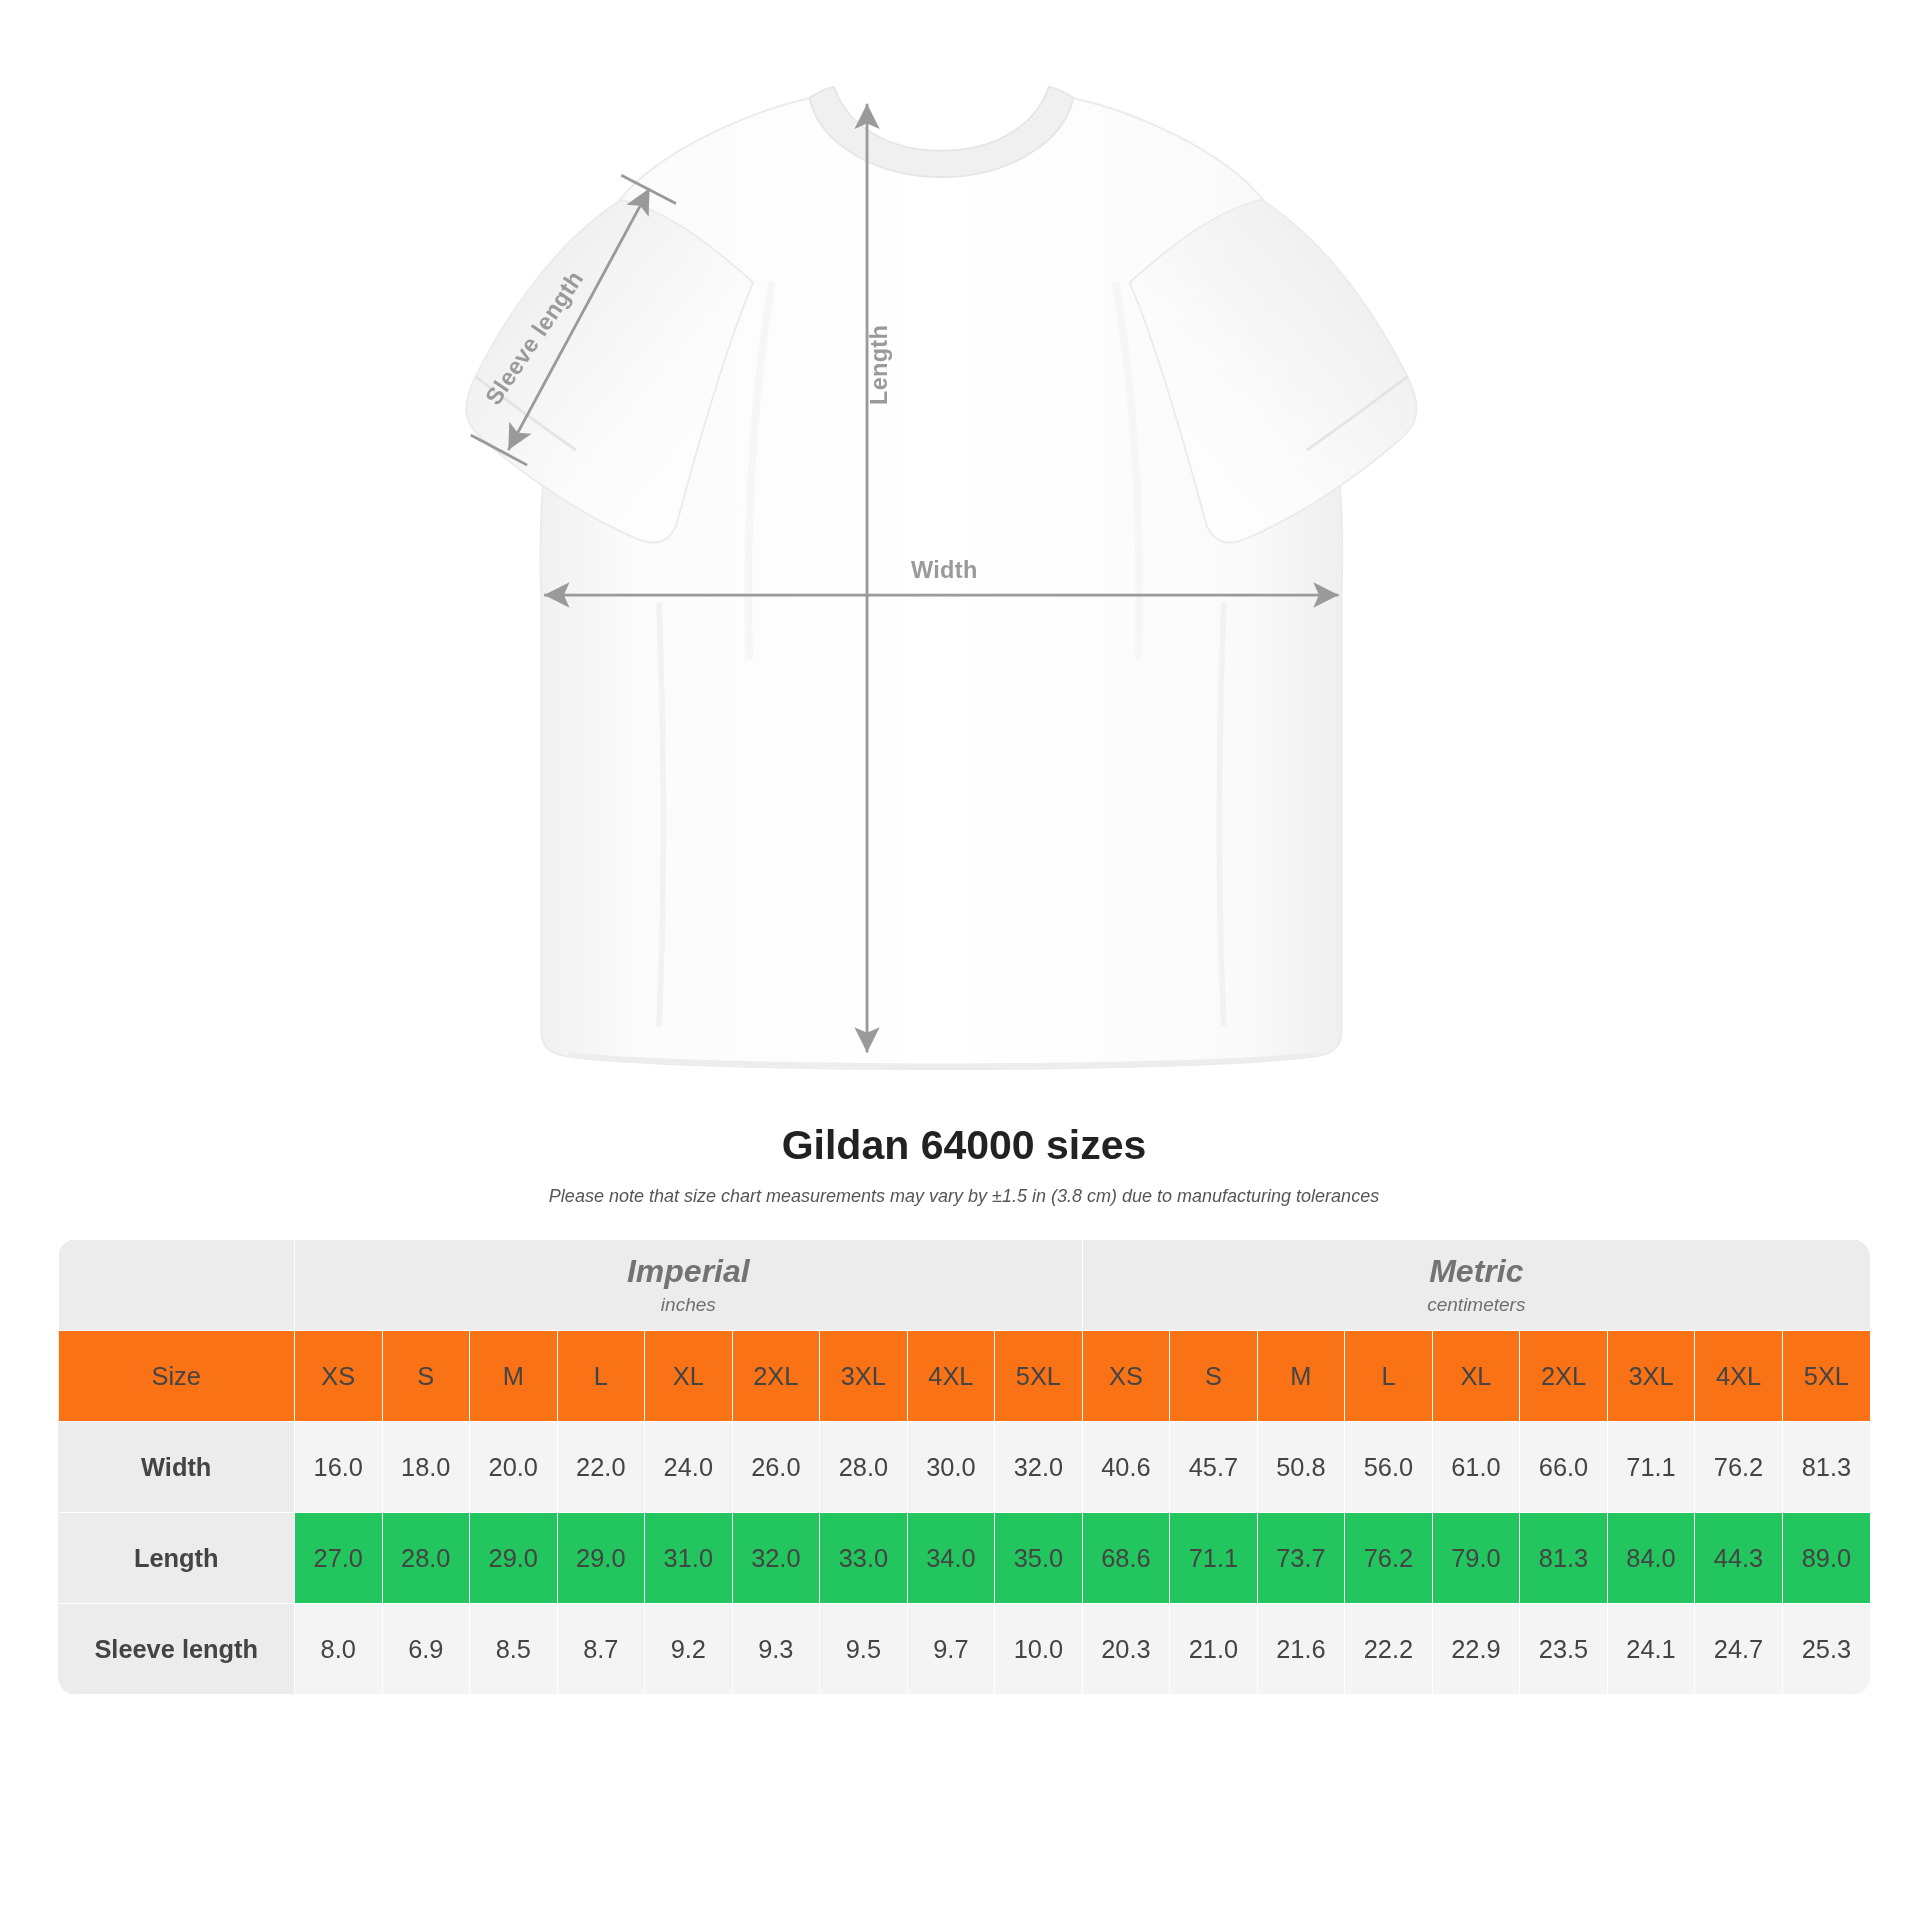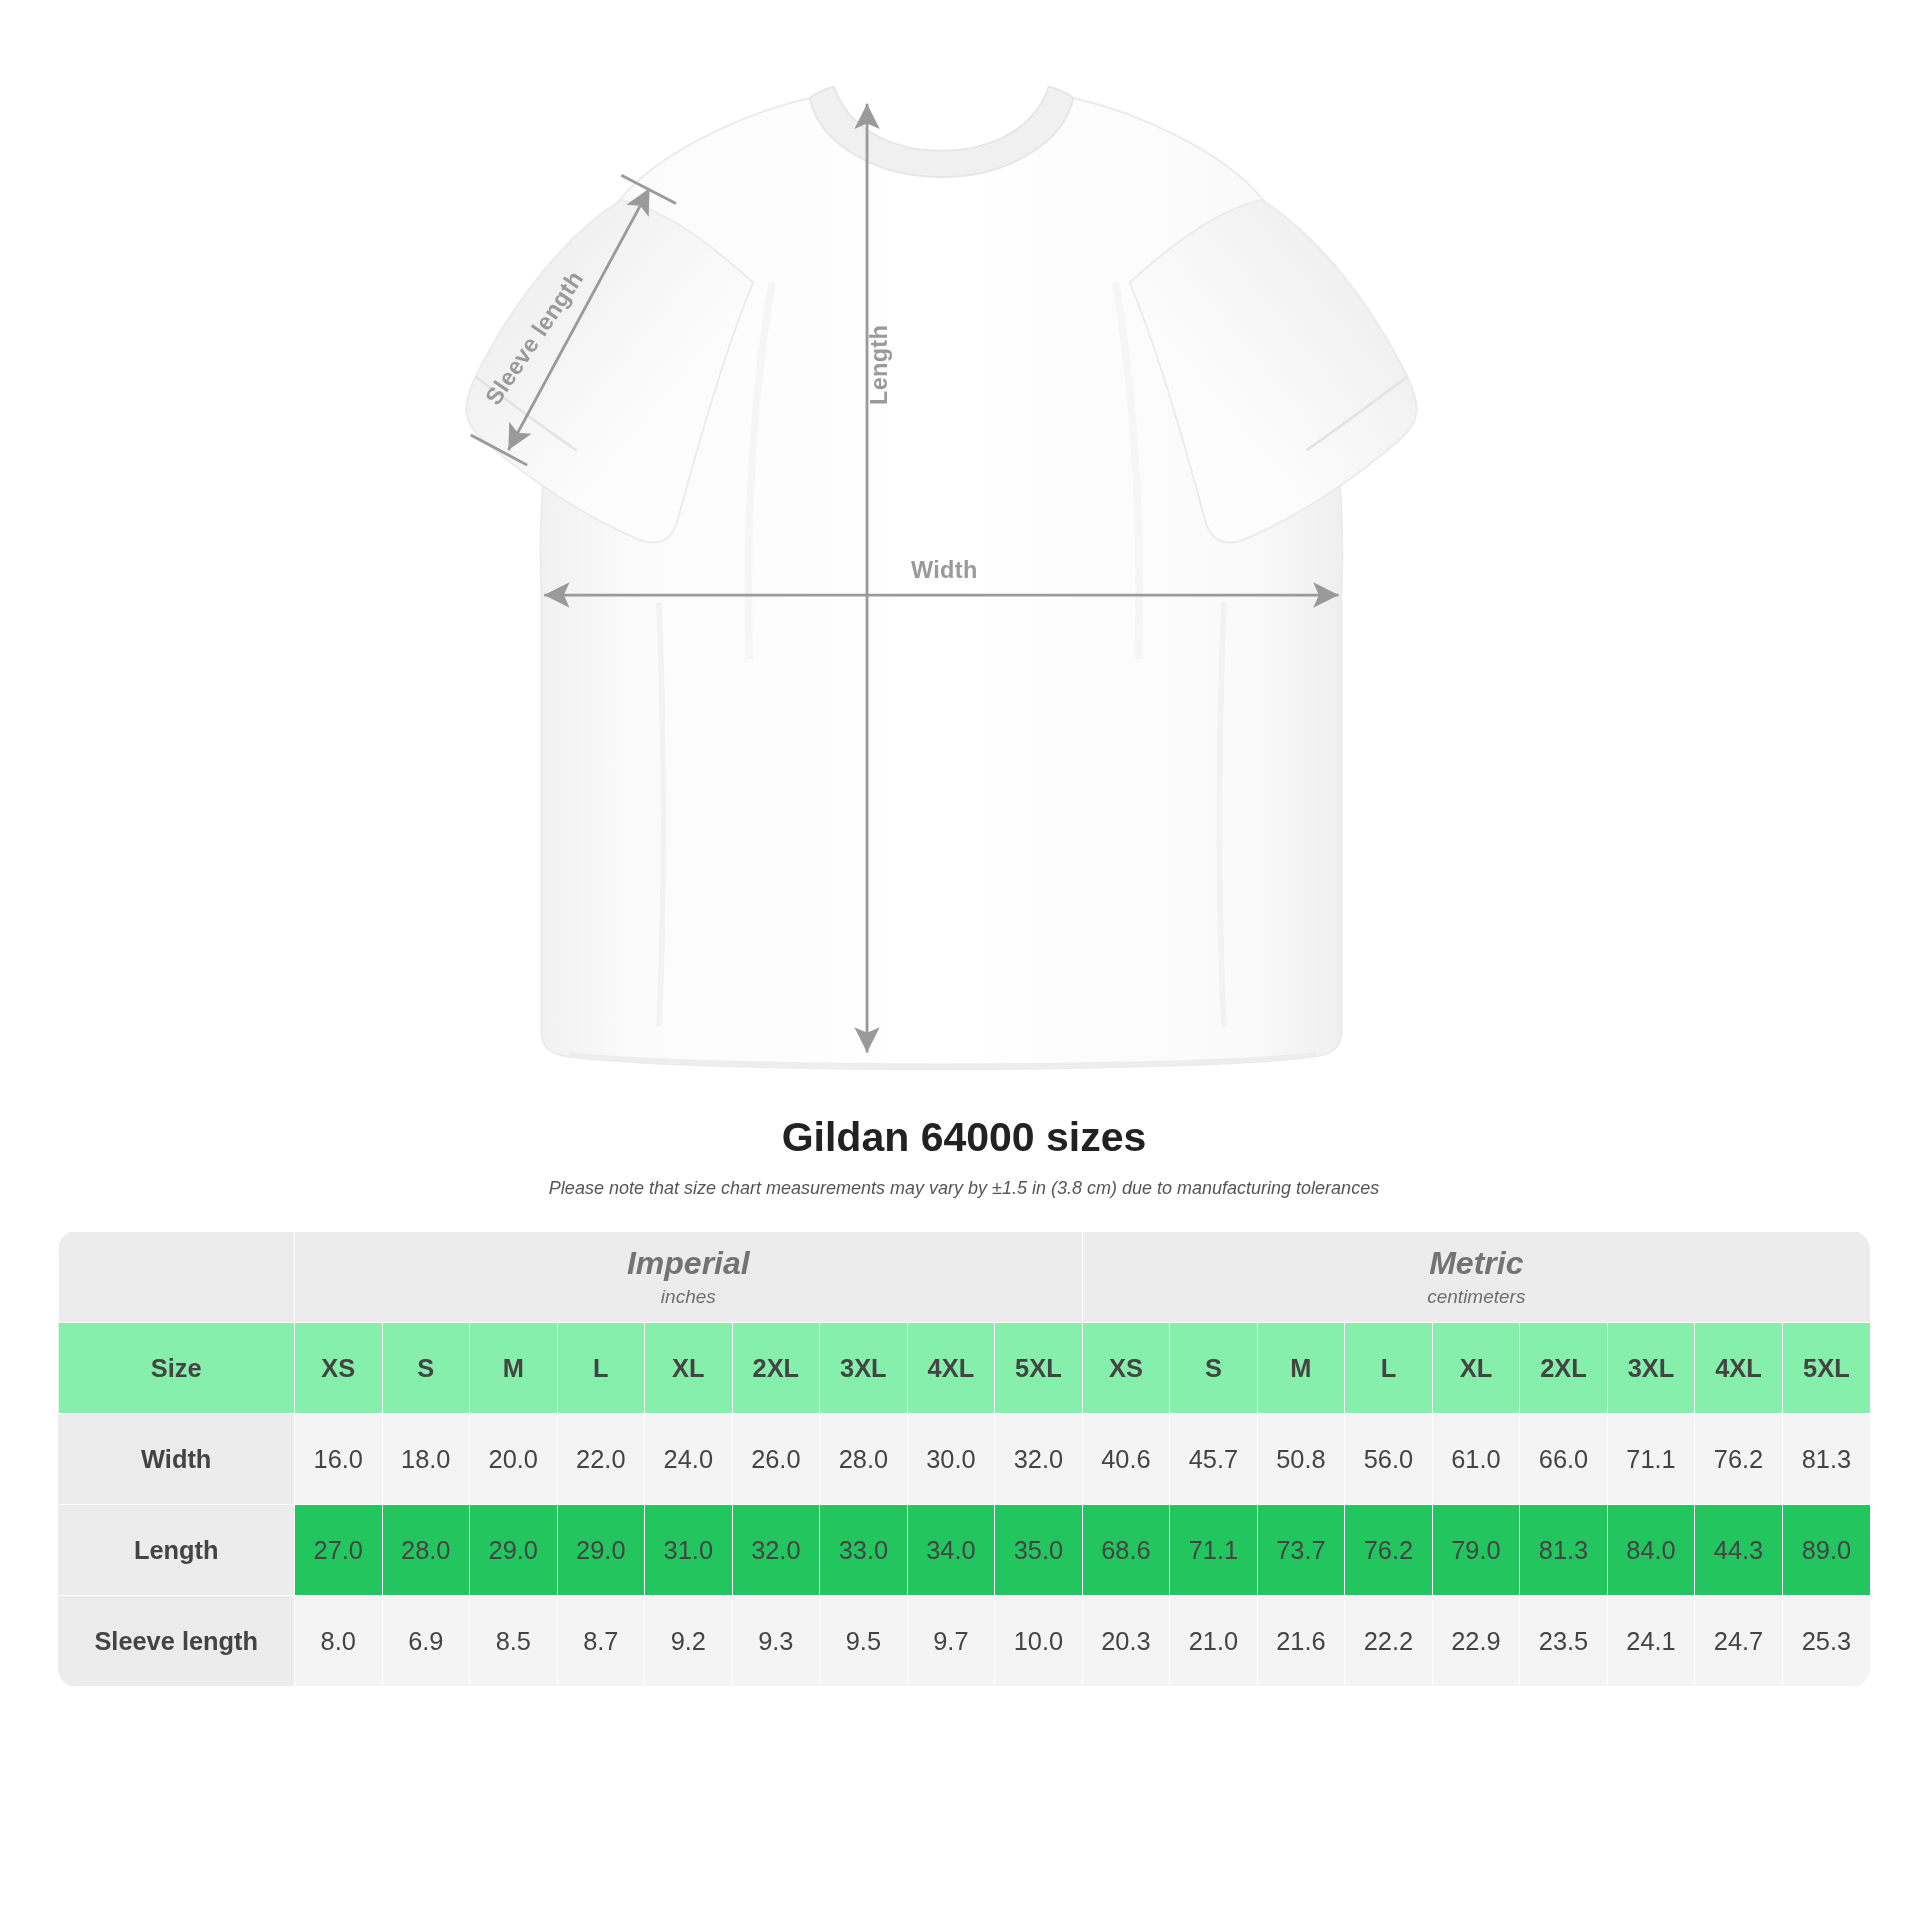--- a/index.html
+++ b/index.html
@@ -48,21 +48,21 @@
   }
   .dim-label.sleeve-label {
     left: 480px; top: 395px;
     transform: rotate(-56deg);
     transform-origin: left top;
   }
 
   
   .title-block {
     text-align: center;
-    margin-top: 3px;
+    margin-top: 11px;
   }
   .chart-title {
     font-size: 41px;
     font-weight: bold;
     color: #222222;
     margin: 0 0 17px 0;
   }
   .chart-note {
     font-size: 18px;
     font-style: italic;
@@ -109,22 +109,22 @@
     line-height: 1.5;
   }
   .row-head {
     font-weight: bold;
     color: #555555;
     font-size: 26px;
     background: #ececec;
     border-left: none !important;
   }
   .size-row td {
-    background: #86efac;
-    font-weight: bold;
+    background: #f97316;
+    font-weight: normal;
     color: #555555;
     font-size: 26px;
   }
   .data-row td.val {
     background: #f4f4f4;
   }
   .data-row.alt td.val {
     background: #22c55e;
   }
   td.first-col { width: 235px; }

